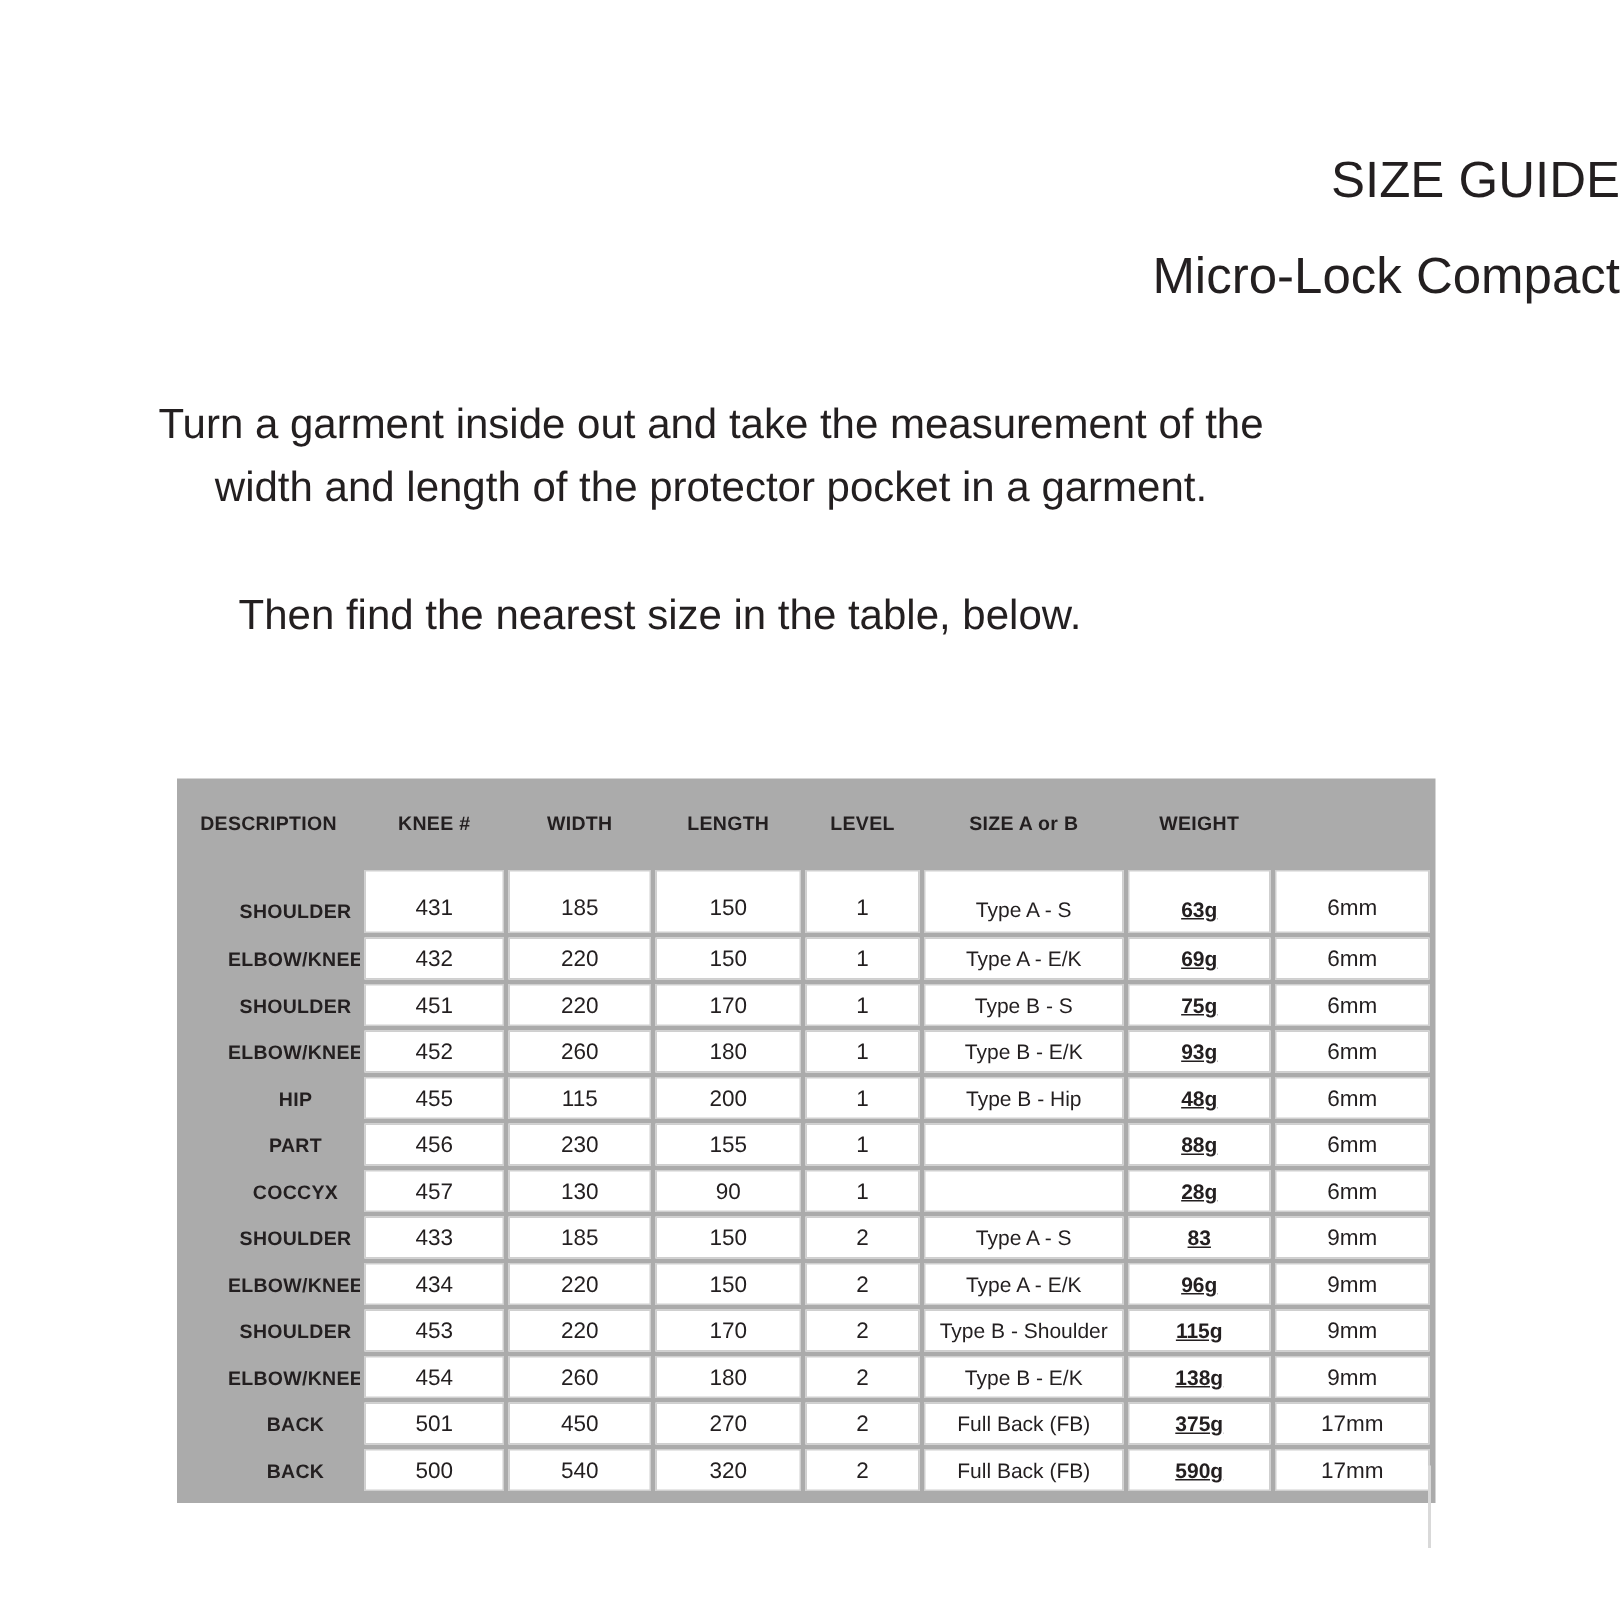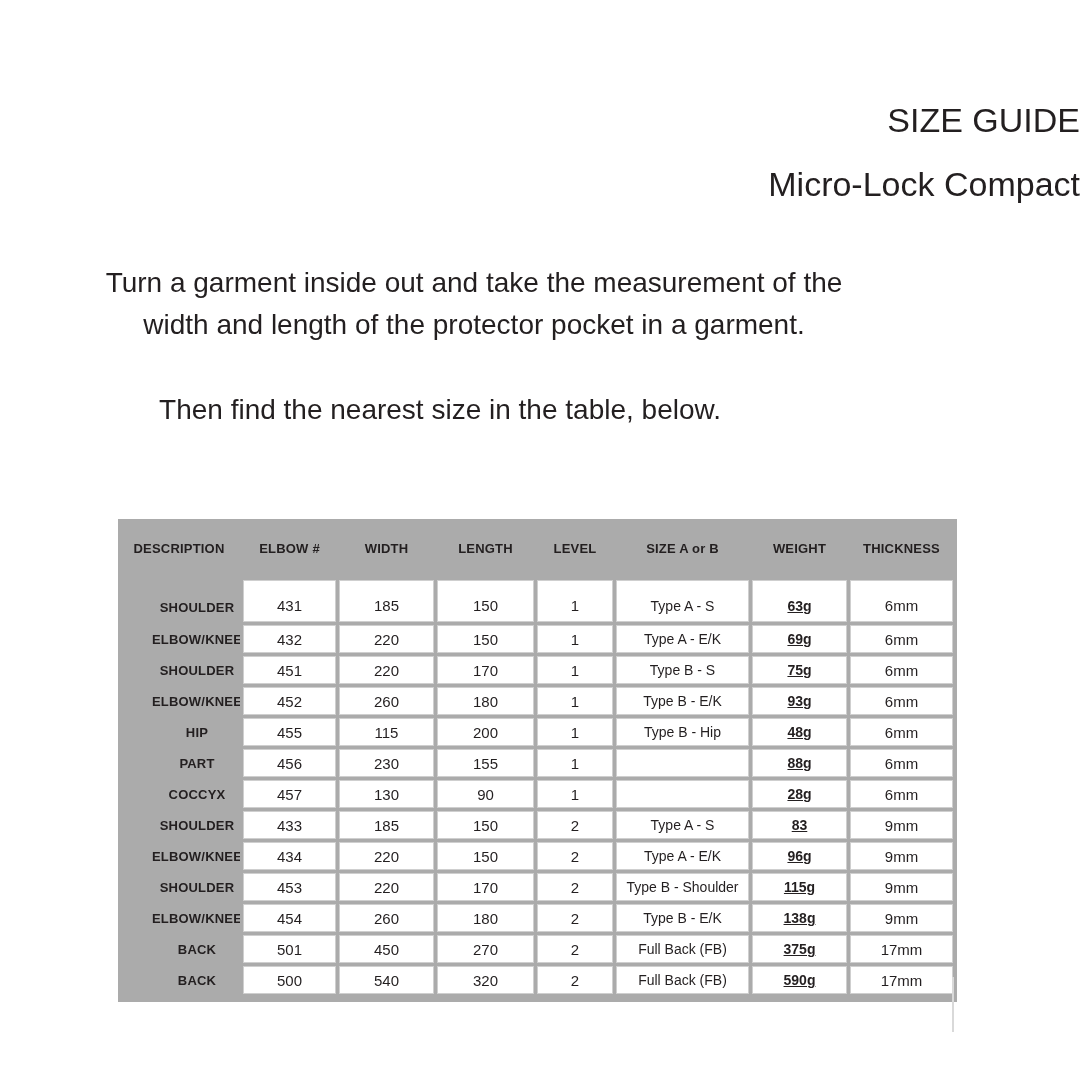--- a/index.html
+++ b/index.html
@@ -136,27 +136,26 @@
   <div class="intro-block">
     <div>Turn a garment inside out and take the measurement of the</div>
     <div>width and length of the protector pocket in a garment.</div>
   </div>
 
   <div class="intro-line3">Then find the nearest size in the table, below.</div>
 
   <div class="size-table">
     <div class="trow trow-header">
         <div class="th">DESCRIPTION</div>
-        <div class="th">ELBOW #</div>
+        <div class="th">KNEE #</div>
         <div class="th">WIDTH</div>
         <div class="th">LENGTH</div>
         <div class="th">LEVEL</div>
         <div class="th">SIZE A or B</div>
         <div class="th">WEIGHT</div>
-        <div class="th">THICKNESS</div>
       </div>
 
   <div class="trow trow-first">
         <div class="cell cell-desc">SHOULDER</div>
         <div class="cell">431</div>
         <div class="cell">185</div>
         <div class="cell">150</div>
         <div class="cell">1</div>
         <div class="cell cell-size">Type A - S</div>
         <div class="cell cell-weight">63g</div>

